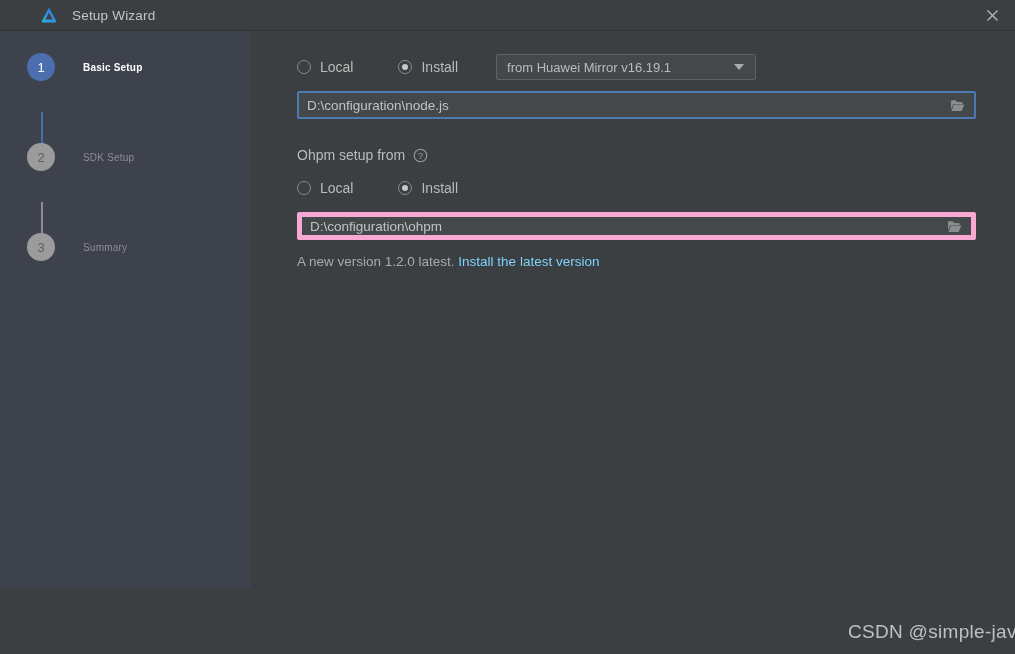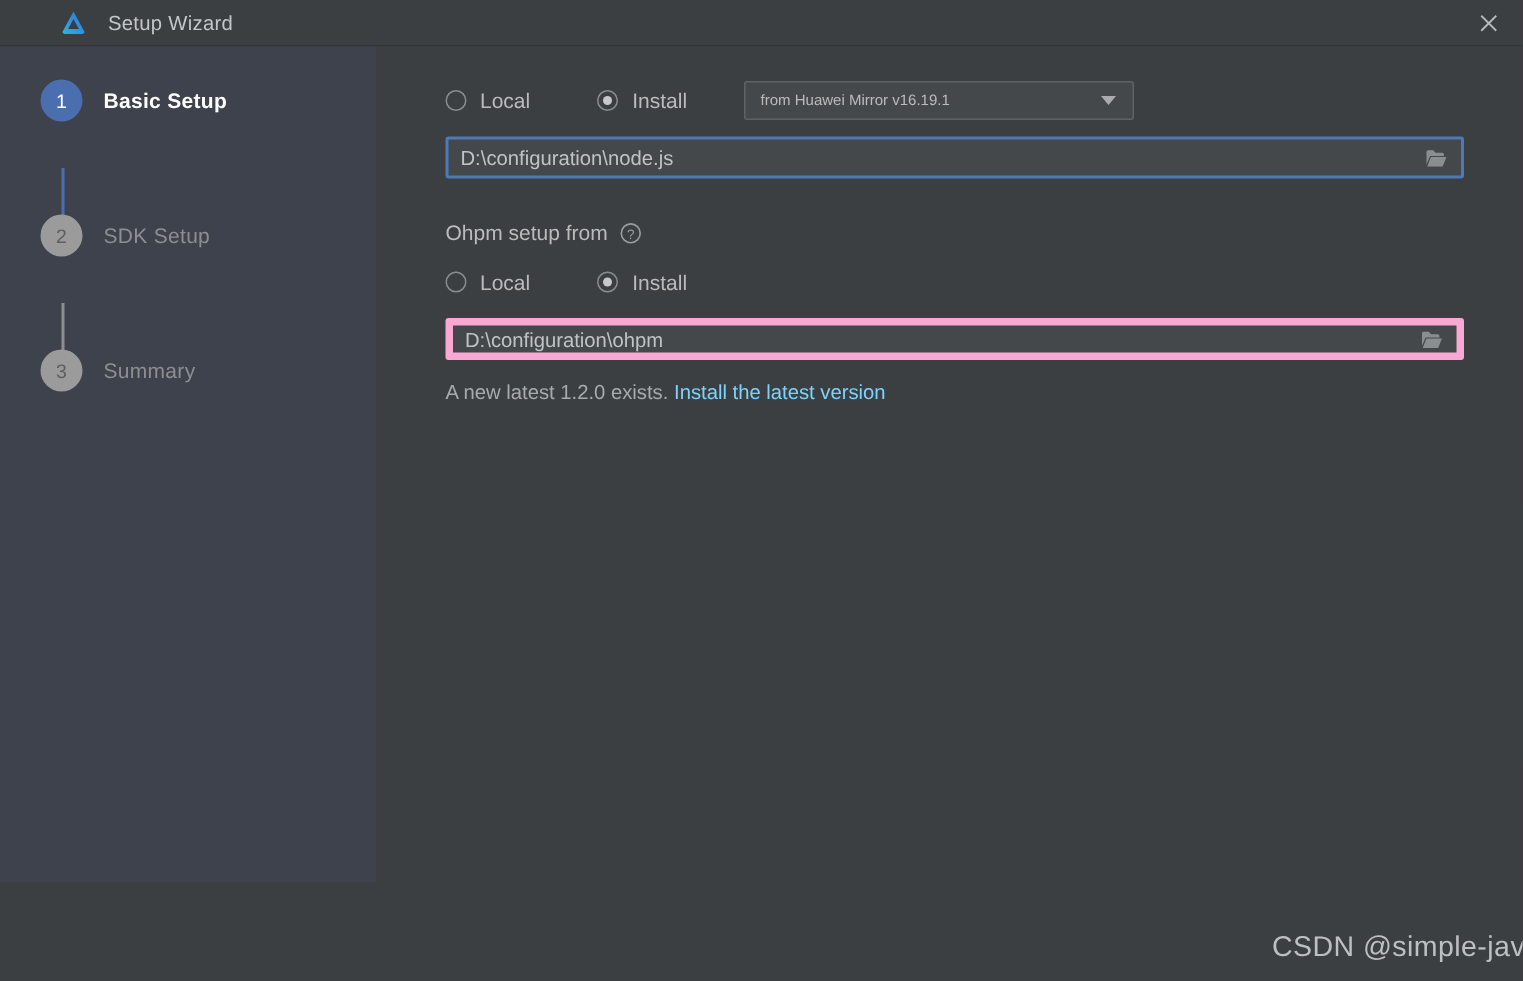--- a/index.html
+++ b/index.html
@@ -59,21 +59,21 @@
   }
   .step:last-child { margin-bottom: 0; }
   .step-circle {
     width: 28px; height: 28px; border-radius: 50%;
     display: flex; align-items: center; justify-content: center;
     font-size: 13px; flex: none;
     z-index: 2;
   }
   .step.active .step-circle { background: #4b6eaf; color: #ffffff; }
   .step.inactive .step-circle { background: #9b9b9b; color: #5d6063; }
-  .step-label { margin-left: 14px; font-size: 14px; }
+  .step-label { margin-left: 28px; font-size: 10px; }
   .step.active .step-label { color: #ffffff; font-weight: bold; letter-spacing: .2px; }
   .step.inactive .step-label { color: #8c8f91; letter-spacing: .2px; }
 
   .connector {
     position: absolute;
     left: 40.5px; width: 2px;
     z-index: 1;
   }
   .connector.blue { background: #4b6eaf; top: 81px; height: 55px; }
   .connector.gray { background: #8c8f91; top: 171px; height: 55px; }
@@ -120,21 +120,21 @@
   .combo {
     margin-left: 38px;
     width: 260px; height: 26px;
     background: #45484a;
     border: 1px solid #5e6264;
     border-radius: 2px;
     display: flex; align-items: center;
     padding: 0 8px 0 10px;
     cursor: pointer;
   }
-  .combo-text { flex: 1; color: #bbbbbb; font-size: 10px; }
+  .combo-text { flex: 1; color: #bbbbbb; font-size: 13px; }
   .combo-arrow {
     width: 0; height: 0;
     border-left: 5px solid transparent;
     border-right: 5px solid transparent;
     border-top: 6px solid #a9abad;
     margin-right: 3px;
   }
 
   .field {
     position: relative;
@@ -319,21 +319,21 @@
         <div class="field-text">D:\configuration\ohpm</div>
         <div class="browse-btn">
           <svg width="15" height="13" viewBox="0 0 15 13">
             <path d="M1 2.2 A1 1 0 0 1 2 1.2 L5.6 1.2 L7 2.9 L11.6 2.9 A1 1 0 0 1 12.6 3.9 L12.6 5 L3.4 5 L1 10.6 Z" fill="#8b8e90"></path>
             <path d="M3.9 5.6 L14.3 5.6 L11.9 11.6 A.8 .8 0 0 1 11.2 12 L1.5 12 Z" fill="#8b8e90"></path>
           </svg>
         </div>
       </div>
 
       <div class="note">
-        <span>A new latest 1.2.0 exists. </span><span class="link">Install the latest version</span>
+        <span>A new version 1.2.0 latest. </span><span class="link">Install the latest version</span>
       </div>
     </div>
   </div>
 
 
   <div class="watermark">CSDN @simple-java</div>
 
 </div>
 
 </body></html>

